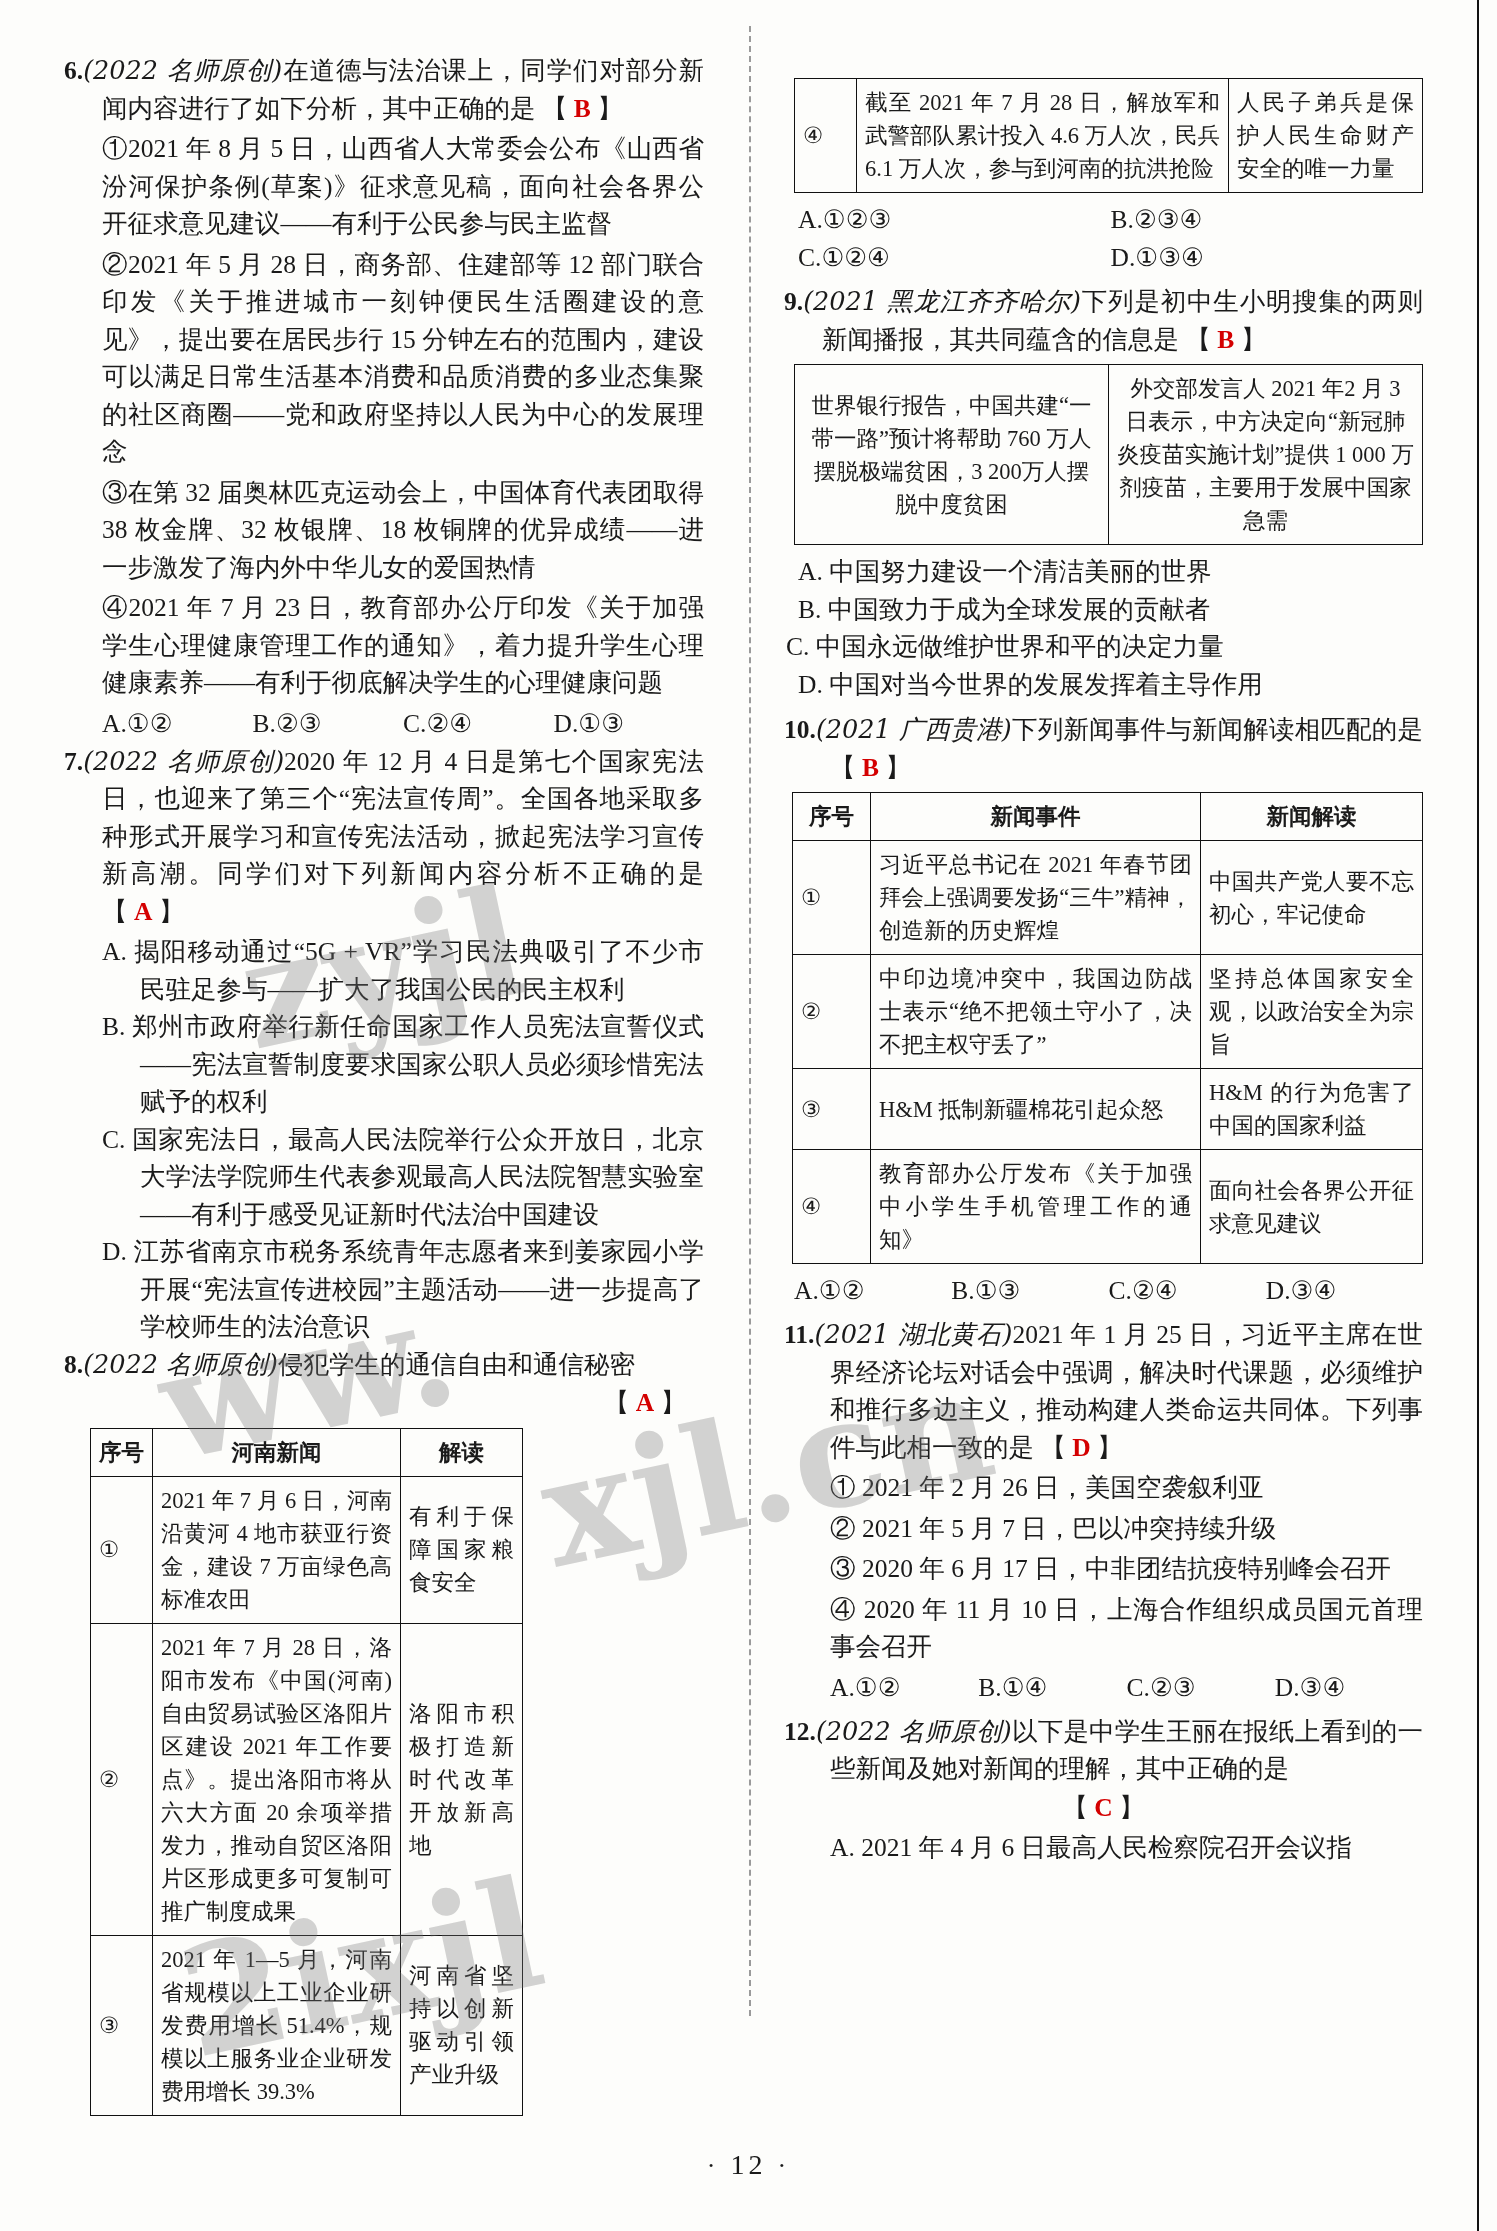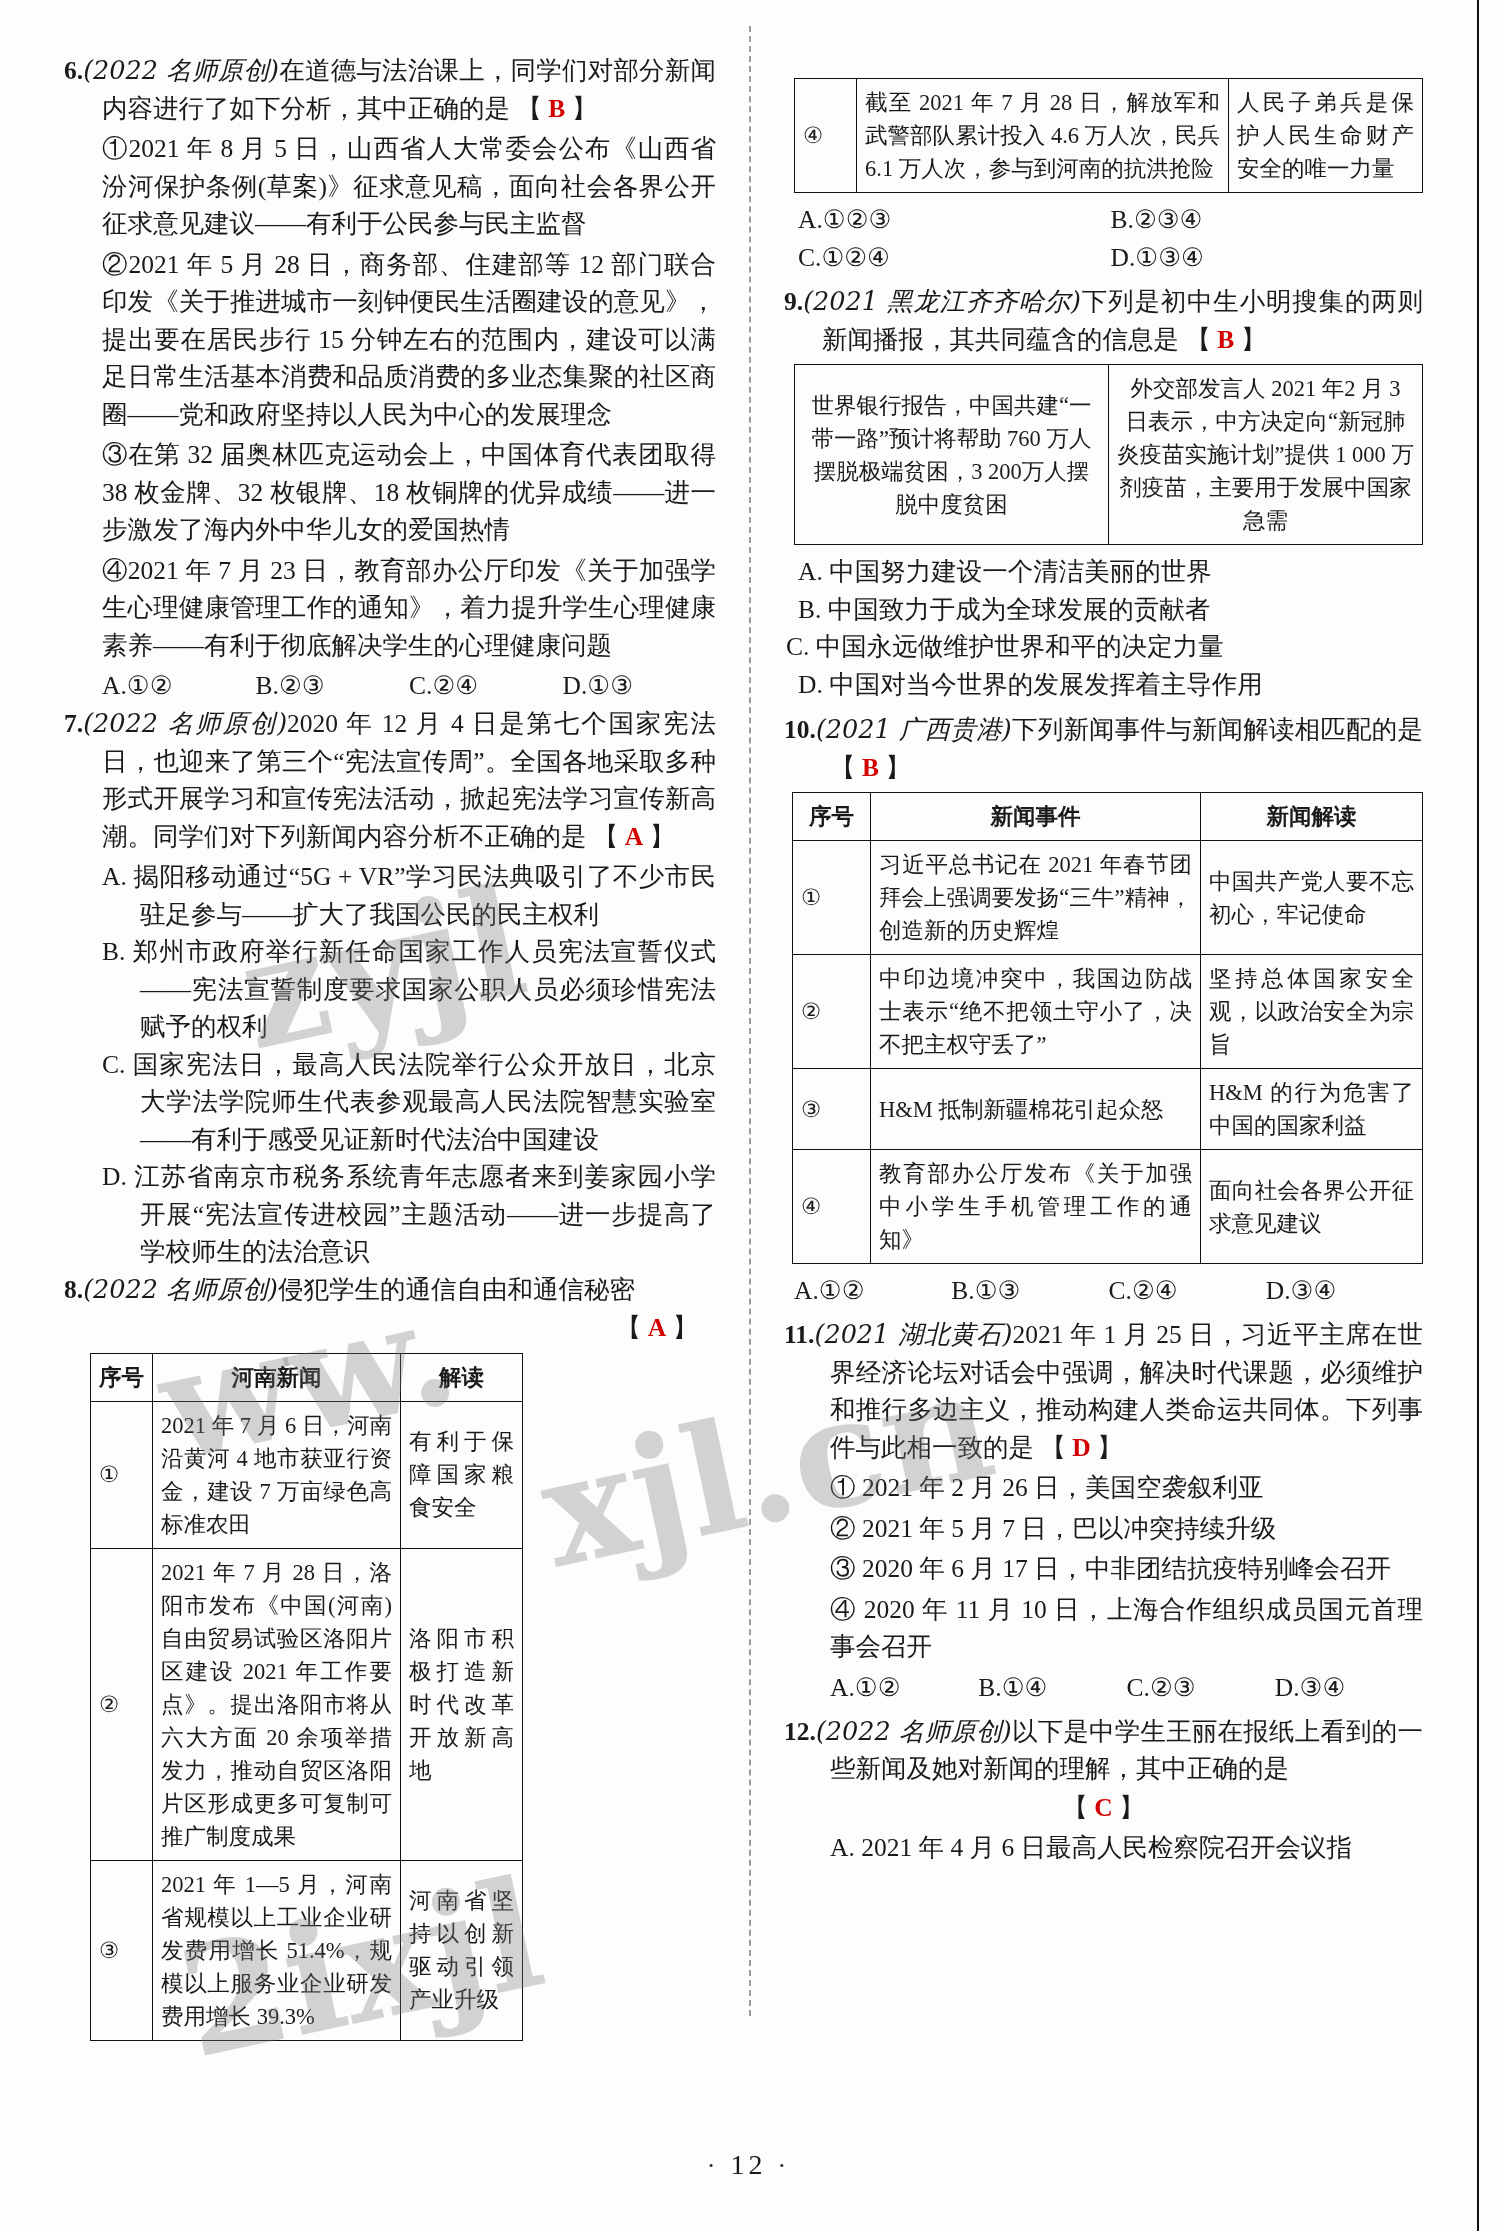--- a/index.html
+++ b/index.html
@@ -20,21 +20,21 @@
   }
   .page-border-r {
     position:absolute; top:0; right:18px; width:2px; height:2231px;
     background:#111;
   }
 
   .cols {
     display:flex;
     width:100%;
     height:2080px;
-    gap:4px;
+    gap:16px;
   }
   .col {
     width:50%;
     padding:18px 22px 0 22px;
     position:relative;
   }
   .col-left { padding-left:30px; padding-right:30px; }
   .col-right { padding-left:34px; padding-right:40px; }
   .col-divider {
     position:absolute; left:50%; top:26px; height:1990px;

